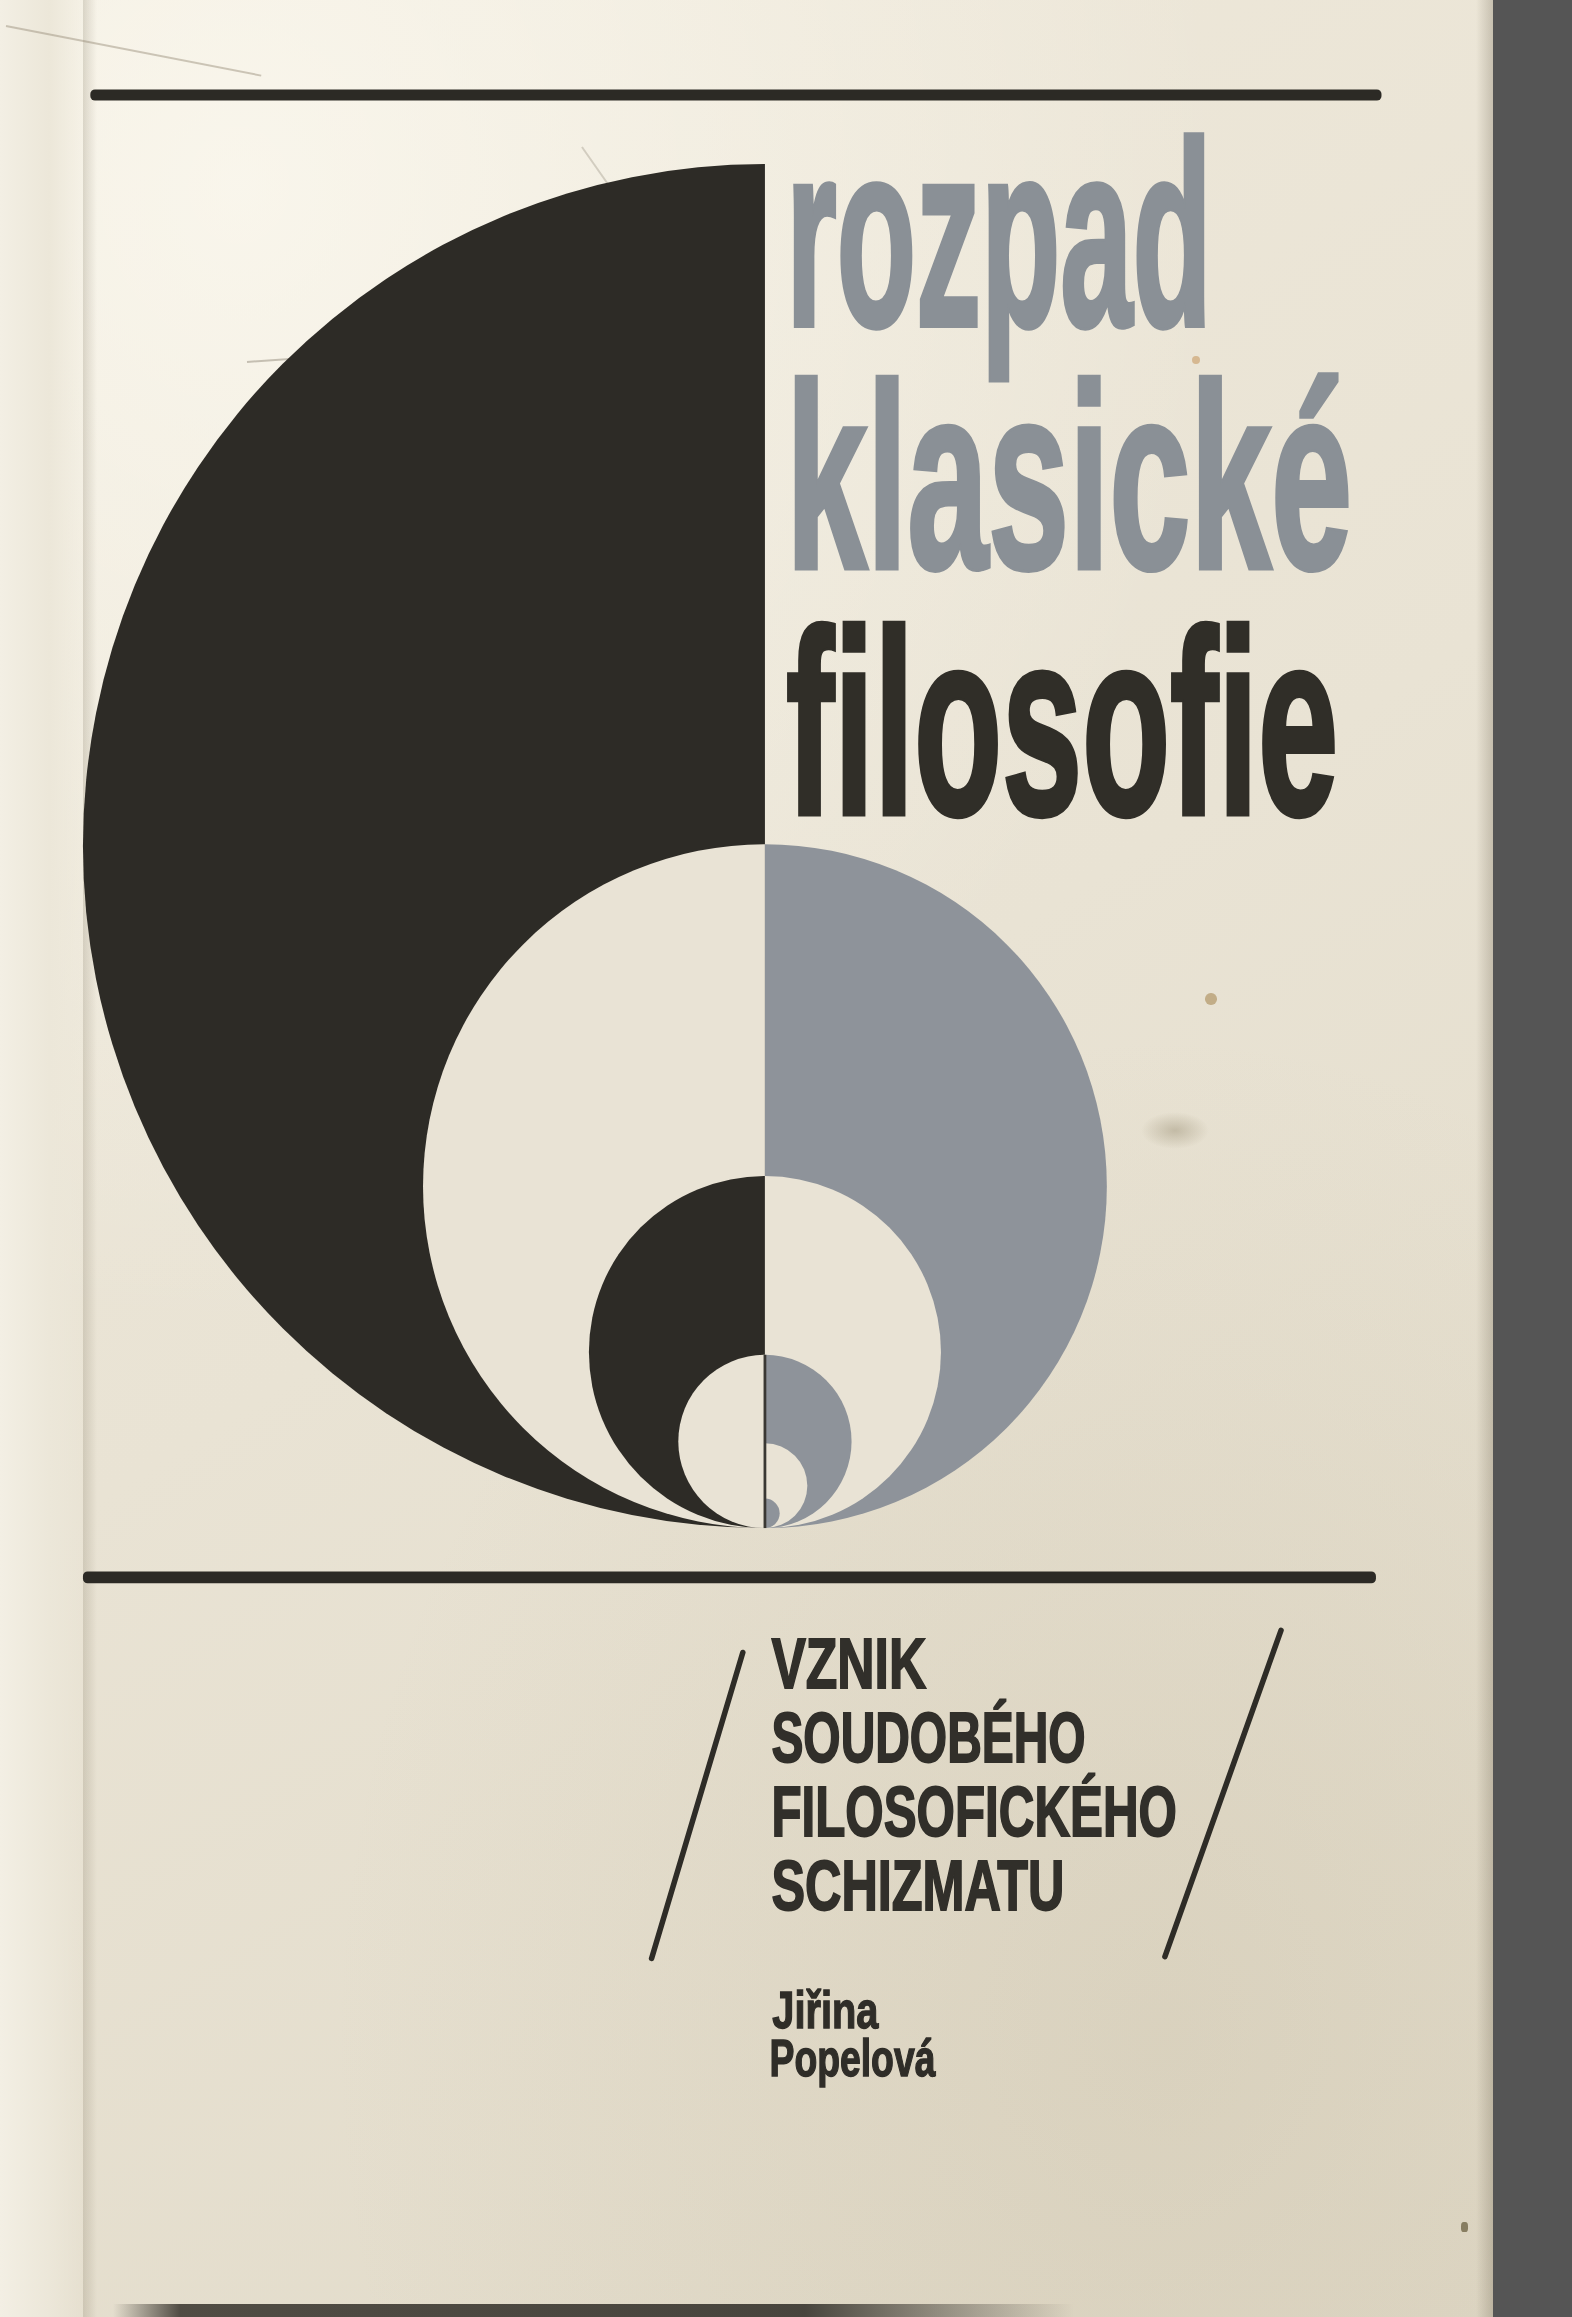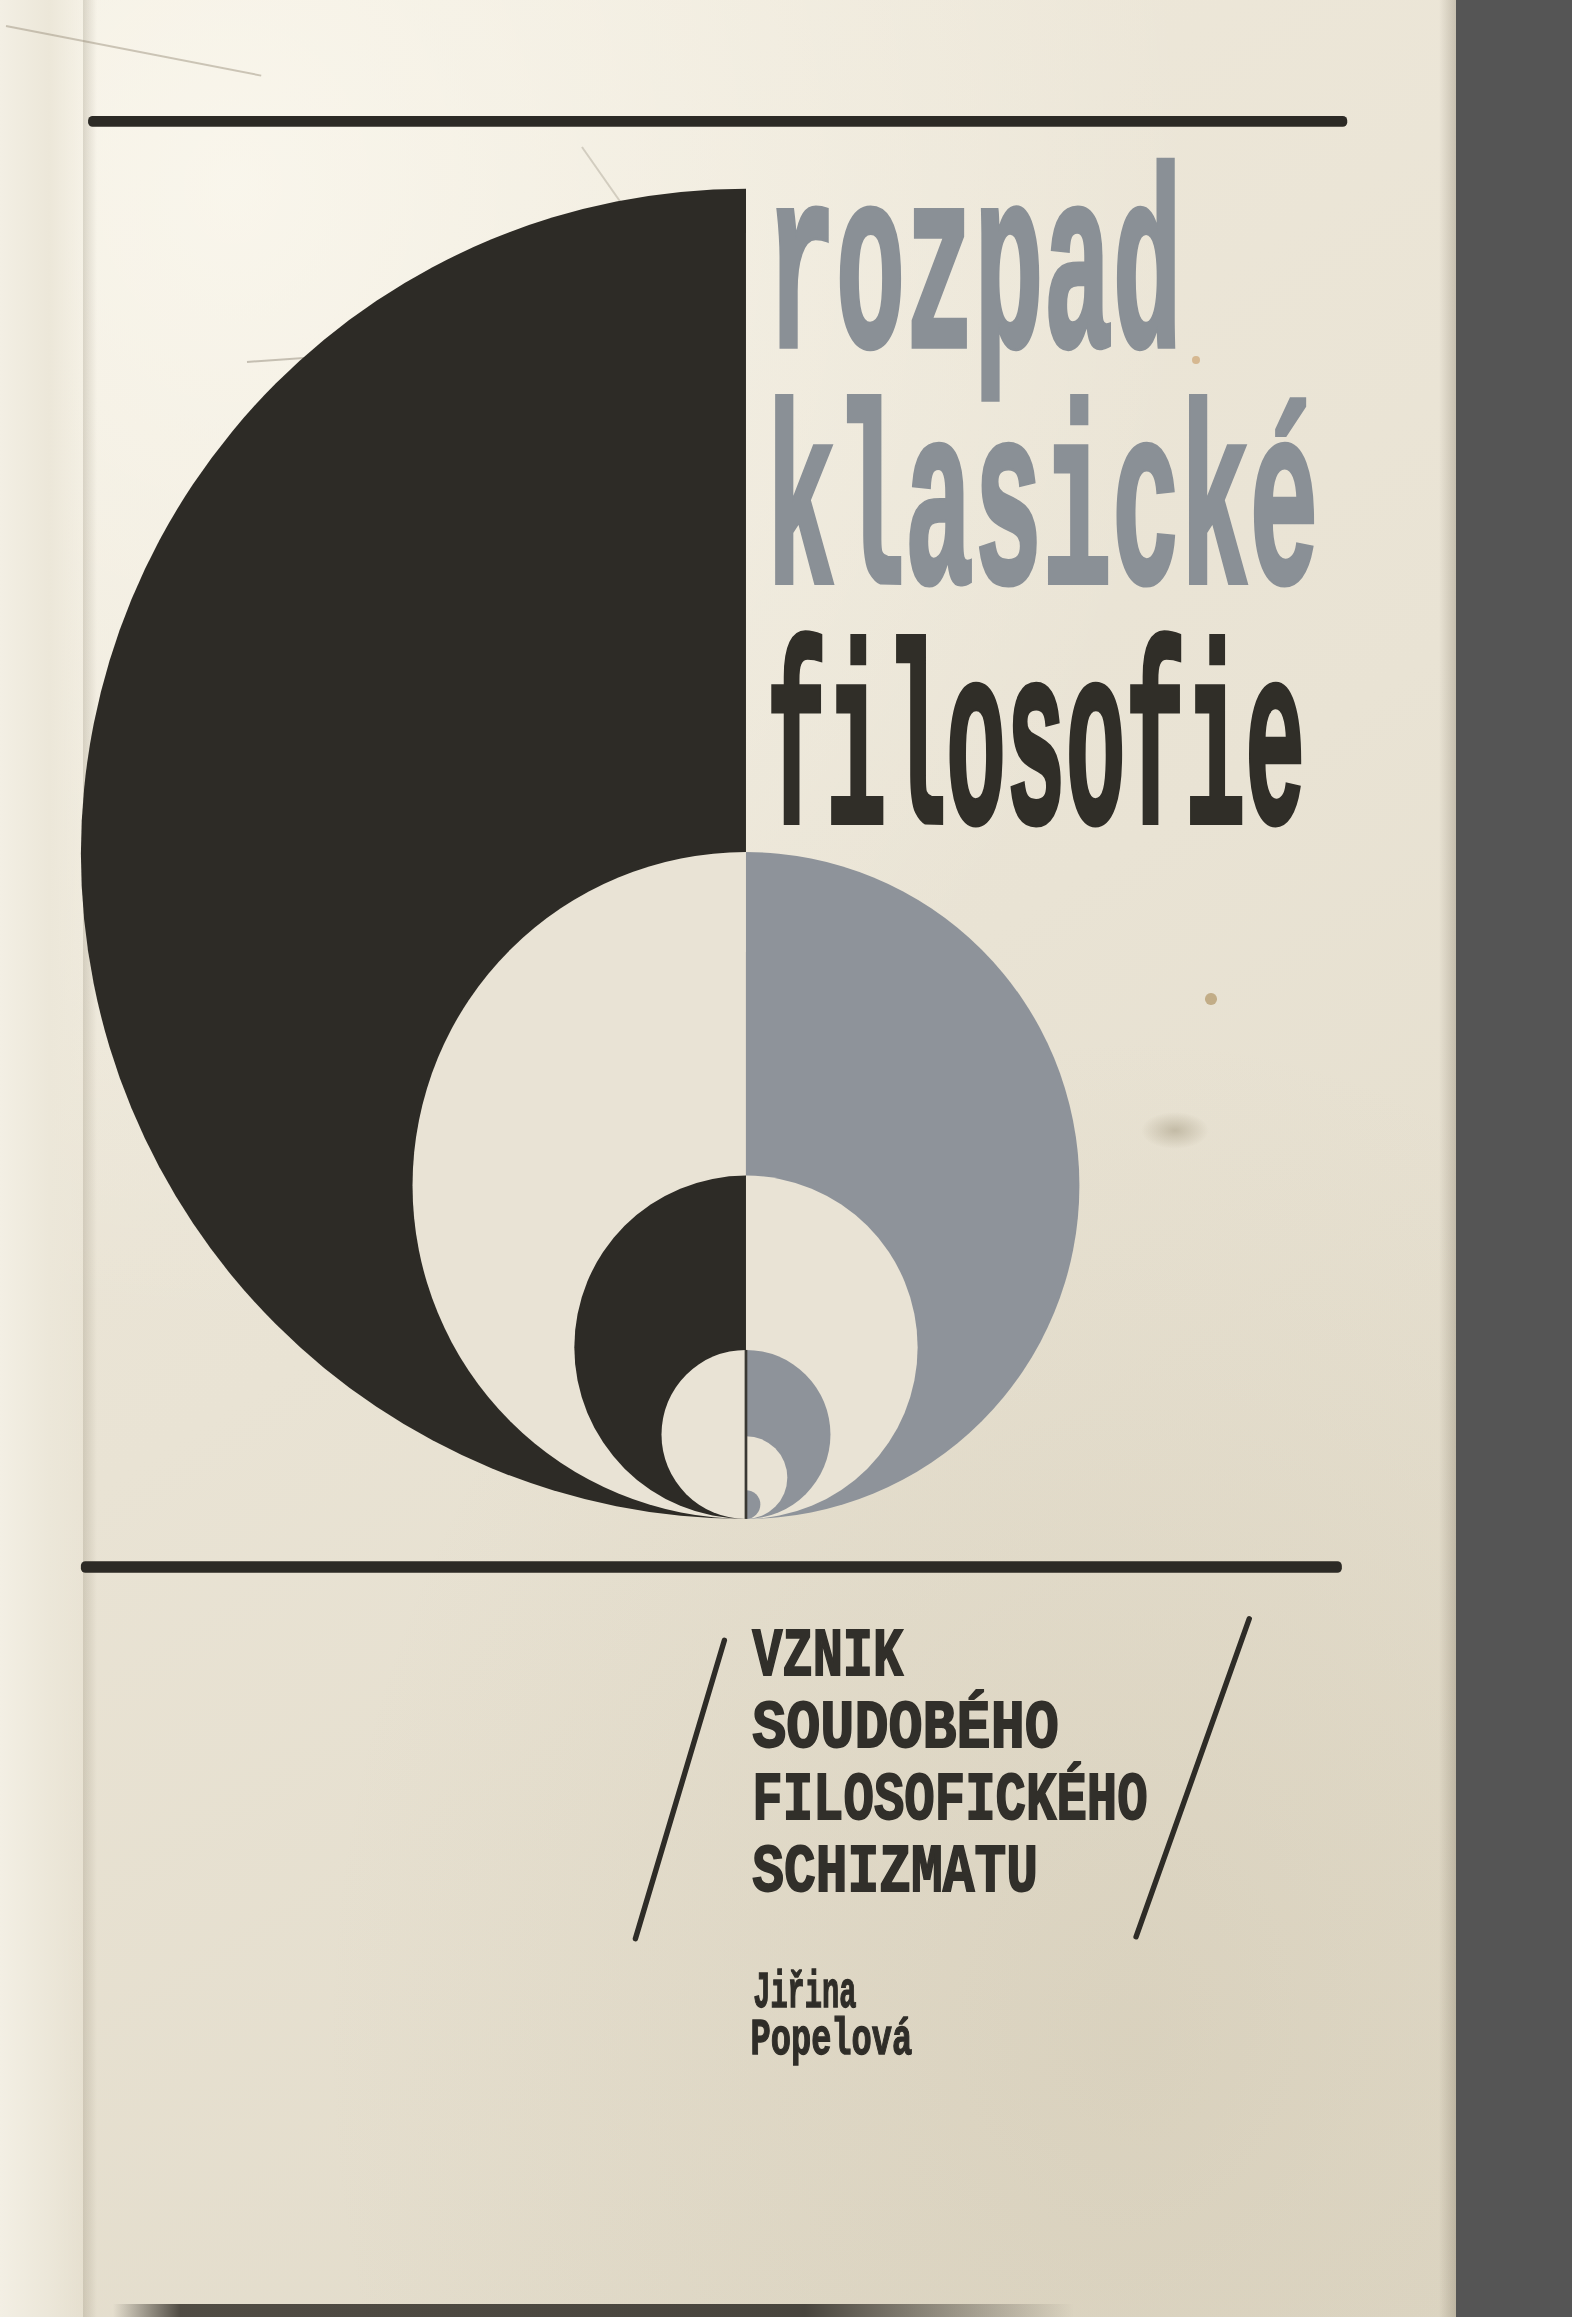--- a/index.html
+++ b/index.html
@@ -1,21 +1,21 @@
 <!DOCTYPE html>
 <html><head>
 <meta charset="utf-8">
 <style>
   html,body{margin:0;padding:0;background:#555;}
   #page{position:relative;width:1456px;height:2317px;overflow:hidden;
-        font-family:Liberation Mono, monospace;
+        font-family:Liberation Sans, sans-serif;
         background:
           radial-gradient(90% 70% at 78% 88%, rgba(176,163,132,.18), rgba(176,163,132,0) 62%),
           radial-gradient(120% 90% at 16% 8%, rgba(255,253,245,.65), rgba(255,253,245,0) 55%),
-          linear-gradient(148deg,#efe9db 0%,#e9e3d4 48%,#e0d9c7 100%);}
+          linear-gradient(148deg,#efe9db 0%,#e9e3d4 48%,#e0d9c7 100%); padding-left: 37px;}
   
   .left-edge{position:absolute;left:0;top:0;bottom:0;width:89px;
     background:linear-gradient(90deg,#f3efe4 0%,#ece7d9 55%,rgba(236,231,217,0) 100%);}
   .left-edge-shadow{position:absolute;left:83px;top:0;bottom:0;width:13.6px;
     background:linear-gradient(90deg,rgba(118,108,86,.22),rgba(118,108,86,0));}
   .right-edge{position:absolute;right:0;top:0;bottom:0;width:17.5px;
     background:linear-gradient(270deg,rgba(116,106,86,.30),rgba(116,106,86,0));}
   .bottom-strip{position:absolute;bottom:0;left:113px;width:961px;height:12.6px;opacity:.88;
     background:linear-gradient(90deg,rgba(56,52,44,0) 0%,#3c3831 7%,#34312b 72%,rgba(52,49,43,0) 100%);}
   .crease-tl{position:absolute;left:5.8px;top:25px;width:260px;height:1.9px;

